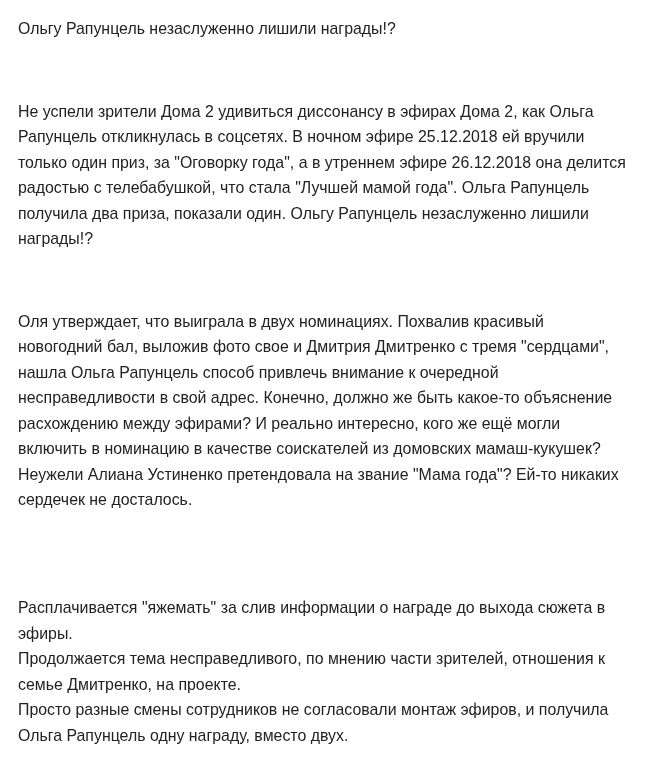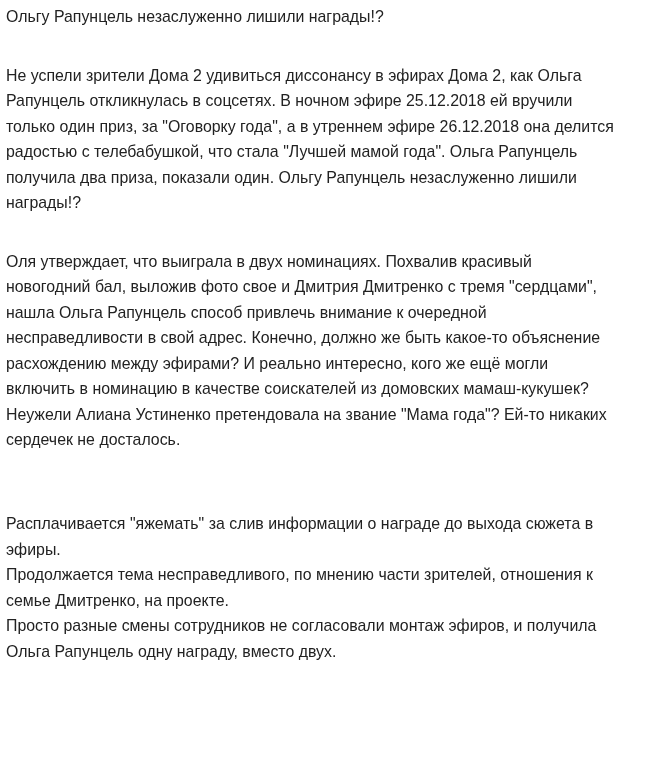--- a/index.html
+++ b/index.html
@@ -14,21 +14,21 @@
       transform-origin: 0 0;
     }
     .line {
       display: block;
       white-space: nowrap;
       height: 25.45px;
       transform-origin: 0 50%;
       transform: scaleX(0.935);
     }
     .blank { display: block; height: 25.45px; }
-    .para { margin: 4px; }
+    .para { margin: 16px; }
   </style>
 </head>
 <body>
 
 <div class="article">
   <p class="para">
     <span class="line">Ольгу Рапунцель незаслуженно лишили награды!?</span>
   </p>
   <span class="blank"></span>
 

